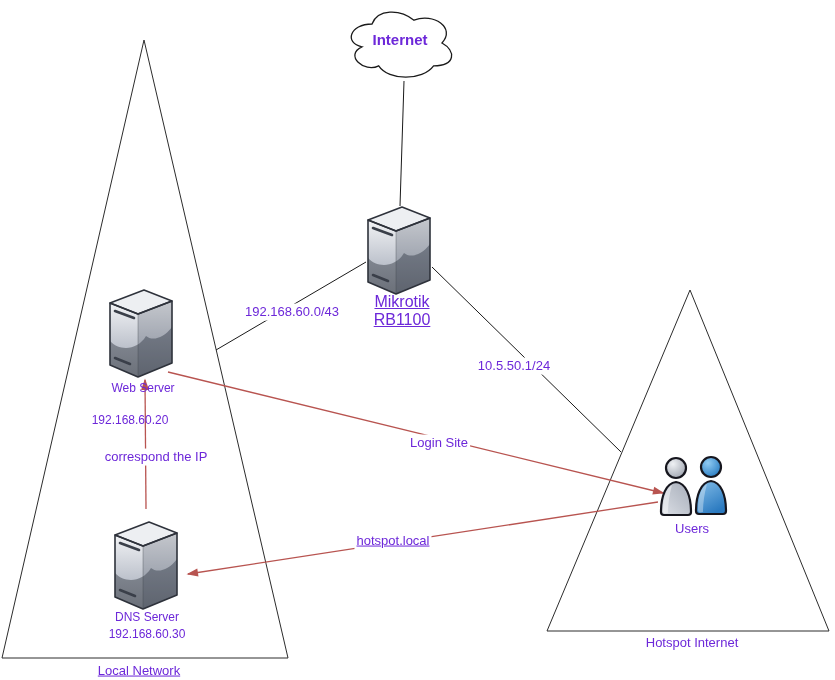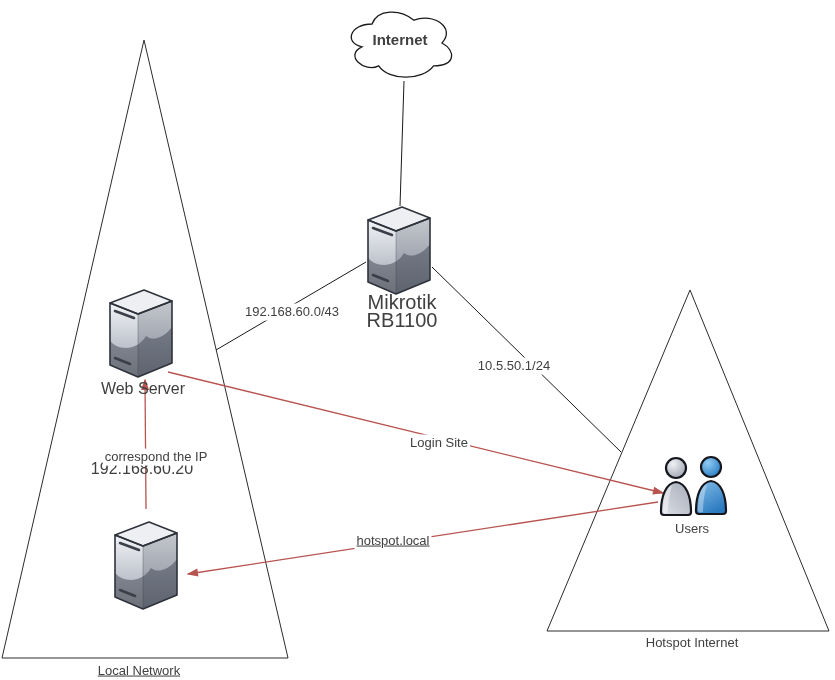--- a/index.html
+++ b/index.html
@@ -1,27 +1,27 @@
 <!DOCTYPE html>
 <html><head>
 <meta charset="utf-8">
 <style>
   * { margin:0; padding:0; box-sizing:border-box; }
   html,body { background:#ffffff; font-family:"Liberation Sans", sans-serif; }
   .stage { position:relative; width:835px; height:680px; background:#fff; overflow:hidden; }
   .stage > svg { position:absolute; left:0; top:0; }
   .lbl {
     position:absolute; transform:translate(-50%,-50%);
-    font-size:13px; color:#404040; white-space:nowrap; text-align:center;
+    font-size:13px; color:#6d28d9; white-space:nowrap; text-align:center;
     line-height:1.3; background:#fff; padding:0 2px;
   }
-  .lbl.node { font-size:16px; background:transparent; padding:0; }
+  .lbl.node { font-size:12px; background:transparent; padding:0; }
   .lbl.plain { background:transparent; padding:0;text-align:center; }
   .lbl.bold { font-weight:bold; font-size:15px; background:transparent; }
-  .lbl.router { font-size:20px; line-height:18px; background:transparent; }
+  .lbl.router { font-size:16px; line-height:18px; background:transparent;text-decoration:underline; }
   .lbl.dnsblock { line-height:17px; background:transparent; }
 </style>
 </head>
 <body>
 
 <div class="stage">
 
   <svg width="835" height="680" viewBox="0 0 835 680">
     <defs>
       <linearGradient id="gSrvLight" x1="0" y1="0" x2="0" y2="1">
@@ -102,22 +102,26 @@
   </svg>
 
   <div class="lbl bold" style="left:400px; top:40px;">Internet</div>
 
   <div class="lbl router" style="left:402px; top:311px;">
     <div>Mikrotik</div>
     <div>RB1100</div>
   </div>
 
   <div class="lbl node" style="left:143px; top:389px;">Web Server</div>
-  <div class="lbl node" style="left:142px; top:421px;margin-top:48px;">192.168.60.20</div>
+  <div class="lbl node" style="left:130px; top:421px;">192.168.60.20</div>
 
+  <div class="lbl node dnsblock" style="left:147px; top:626px;">
+    <div>DNS Server</div>
+    <div>192.168.60.30</div>
+  </div>
 
   <div class="lbl plain" style="left:692px; top:529px;">Users</div>
 
   <div class="lbl plain" style="left:139px; top:671px;text-decoration:underline;">Local Network</div>
   <div class="lbl plain" style="left:692px; top:643px;">Hotspot Internet</div>
 
   <div class="lbl" style="left:292px; top:312px;">192.168.60.0/43</div>
   <div class="lbl" style="left:514px; top:366px;">10.5.50.1/24</div>
   <div class="lbl" style="left:439px; top:443px;">Login Site</div>
   <div class="lbl" style="left:393px; top:541px;text-decoration:underline;">hotspot.local</div>

